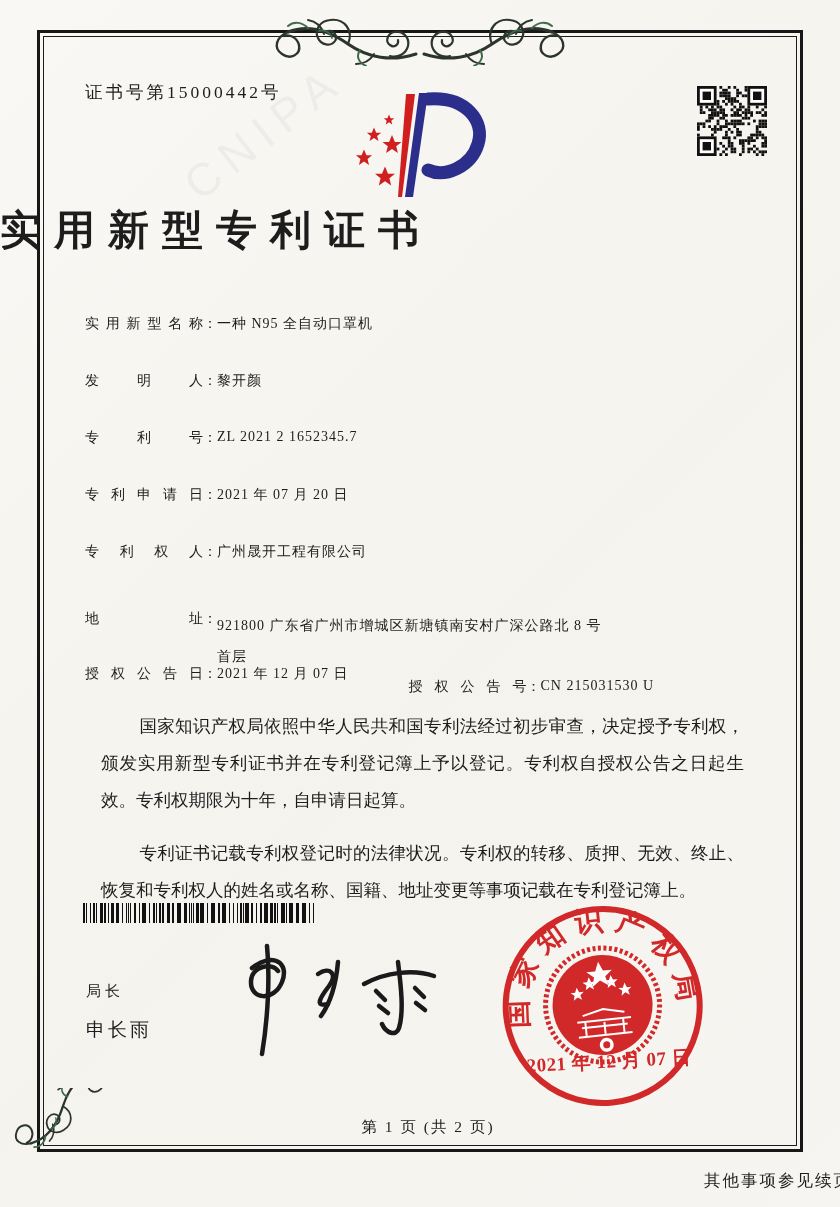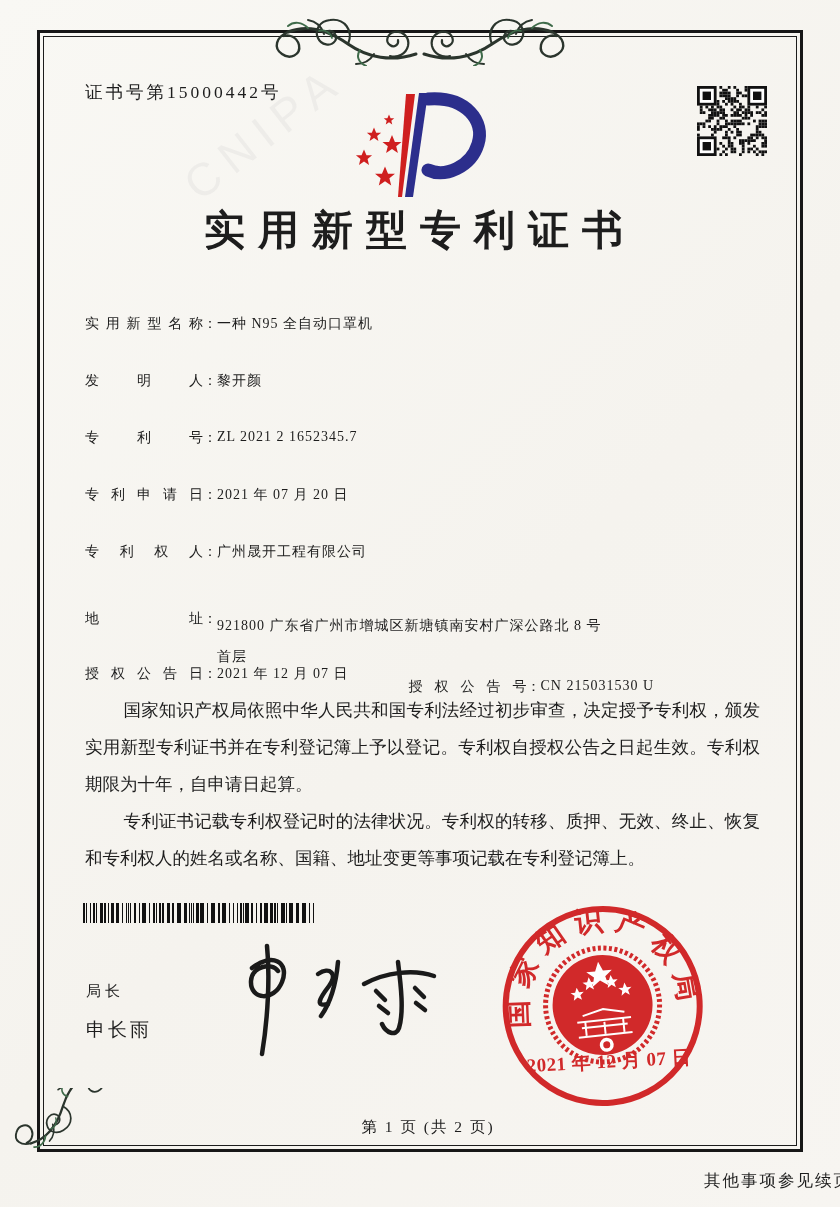--- a/index.html
+++ b/index.html
@@ -11,35 +11,35 @@
   }
   
   .frame-outer{position:absolute;left:37px;top:30px;width:760px;height:1116px;border:3px solid #171717;}
   .frame-inner{position:absolute;left:3px;top:3px;right:3px;bottom:3px;border:1px solid #1c1c1c;}
   .ornament{position:absolute;z-index:3;}
   .wm{position:absolute;color:#5a5a66;opacity:.06;transform:rotate(-38deg);
       font-size:46px;letter-spacing:10px;font-family:"Liberation Sans",sans-serif;z-index:1;}
   .cert-no{position:absolute;left:85px;top:80px;font-size:17.5px;letter-spacing:3px;z-index:4;text-align:center;}
   .logo{position:absolute;left:332px;top:88px;width:180px;height:115px;z-index:2;}
   .qr{position:absolute;left:697px;top:86px;width:70px;height:70px;z-index:4;}
-  .title{position:absolute;left:0;top:203px;width:100%;text-align:center;
+  .title{position:absolute;left:0;top:203px;width:100%;text-align:left;
          font-size:41px;font-weight:bold;letter-spacing:13px;z-index:4;}
   .fields{position:absolute;left:85px;top:315px;width:675px;font-size:14px;z-index:4;}
   .f-row{display:flex;align-items:flex-start;height:57px;}
   .f-row.addr{height:55px;margin-top:10px;}
   .f-row.grant{height:33px;}
   .lbl{display:inline-block;width:118px;text-align:justify;text-align-last:justify;flex:0 0 118px;}
   .lbl2{display:inline-block;width:118px;text-align:justify;text-align-last:justify;flex:0 0 118px;}
   .colon{flex:0 0 auto;}
   .val{flex:1;letter-spacing:1px;}
   .val-addr{white-space:pre-line;line-height:31px;letter-spacing:1px;}
   .grant-no-group{display:flex;margin-left:60px;margin-top:13px;}
   .paras{position:absolute;left:85px;top:692px;width:675px;font-size:17.5px;
          line-height:37px;text-align:justify;z-index:4;}
-  .paras p{margin:0;text-indent:2.2em;}
+  .paras p{margin:16px;text-indent:2.2em;}
   .barcode{position:absolute;left:83px;top:903px;width:236px;height:20px;z-index:4;}
   .signer-title{position:absolute;left:86px;top:982px;font-size:15px;letter-spacing:4px;z-index:4;}
   .signer-name{position:absolute;left:86px;top:1017px;font-size:19px;letter-spacing:3px;z-index:4;}
   .signature{position:absolute;left:218px;top:936px;width:230px;height:130px;z-index:4;}
   .seal{position:absolute;left:496px;top:902px;width:214px;height:214px;transform:rotate(-6deg);z-index:5;opacity:.94;}
   .page-no{position:absolute;left:8px;top:1117px;width:100%;text-align:center;
            font-size:15.5px;letter-spacing:2px;z-index:4;}
   .footer-note{position:absolute;left:12px;top:1170px;width:100%;text-align:right;
                font-size:16.5px;letter-spacing:2px;z-index:4;font-family:Liberation Mono, monospace;}
 </style>

